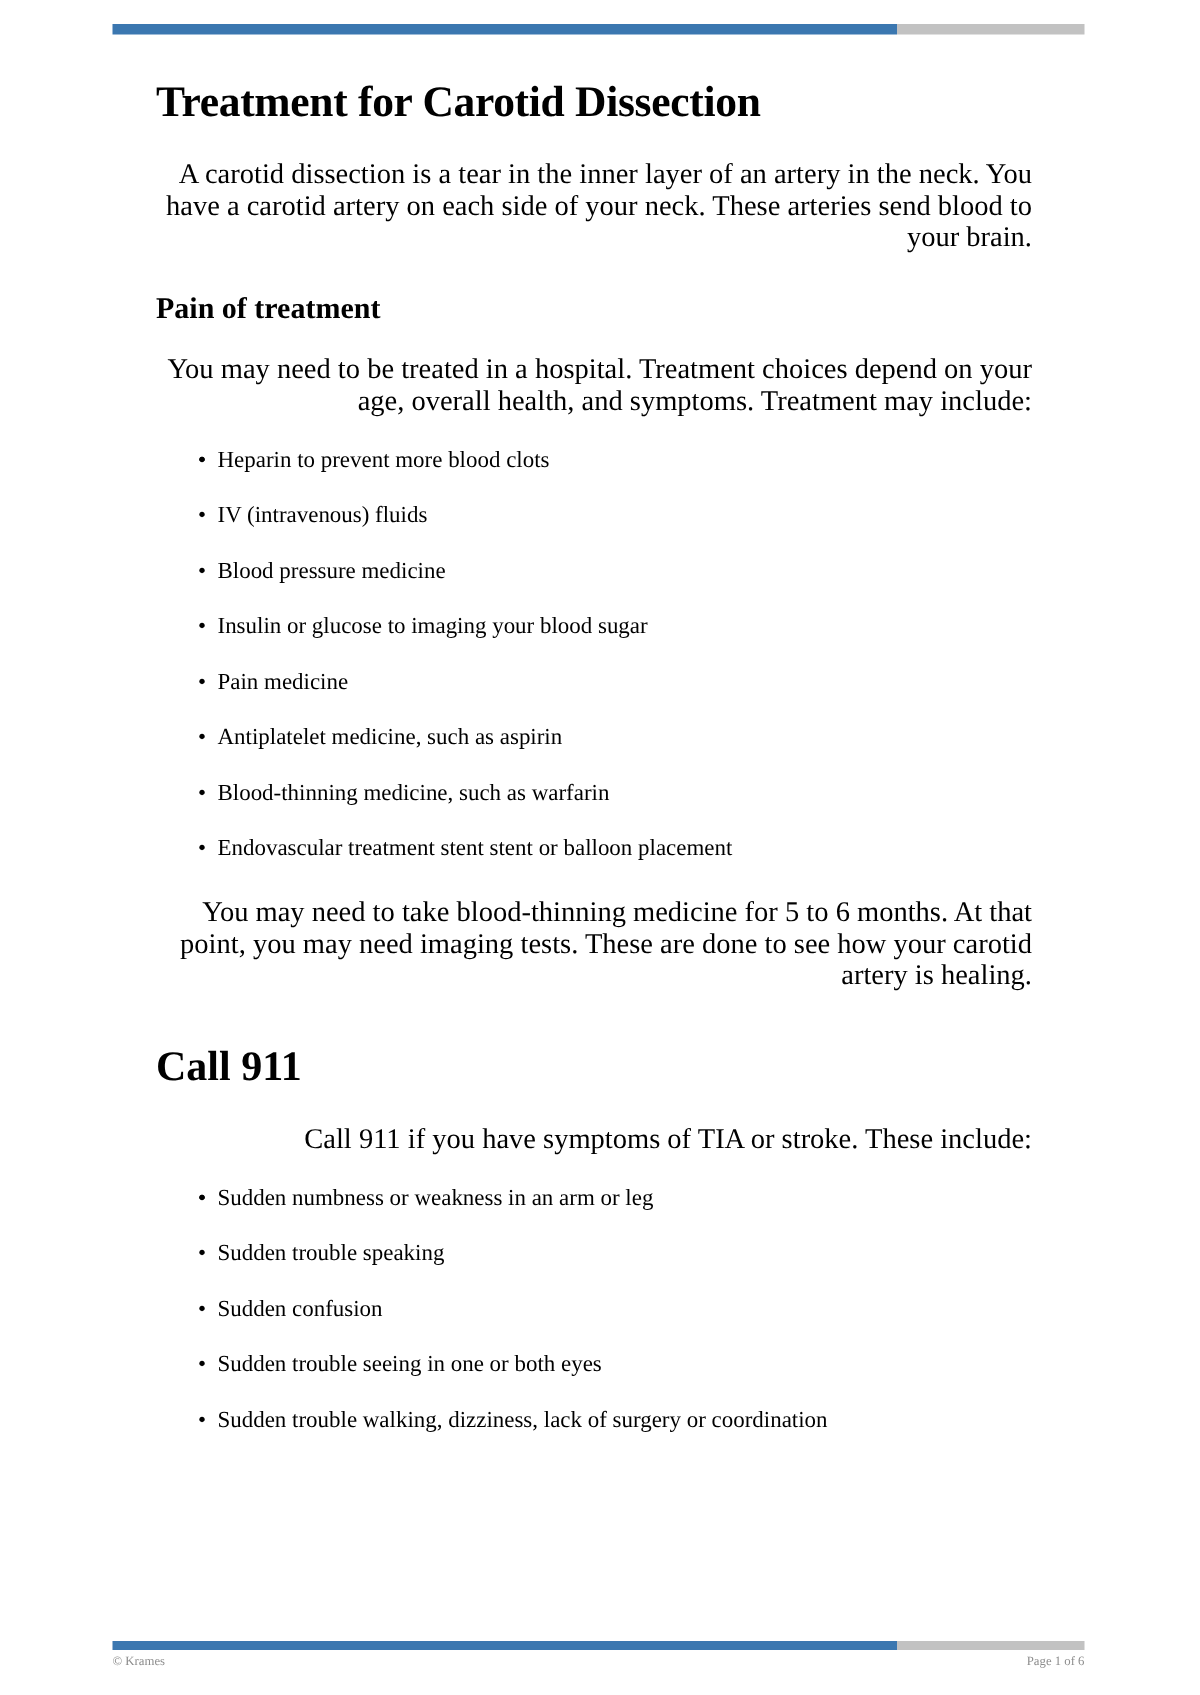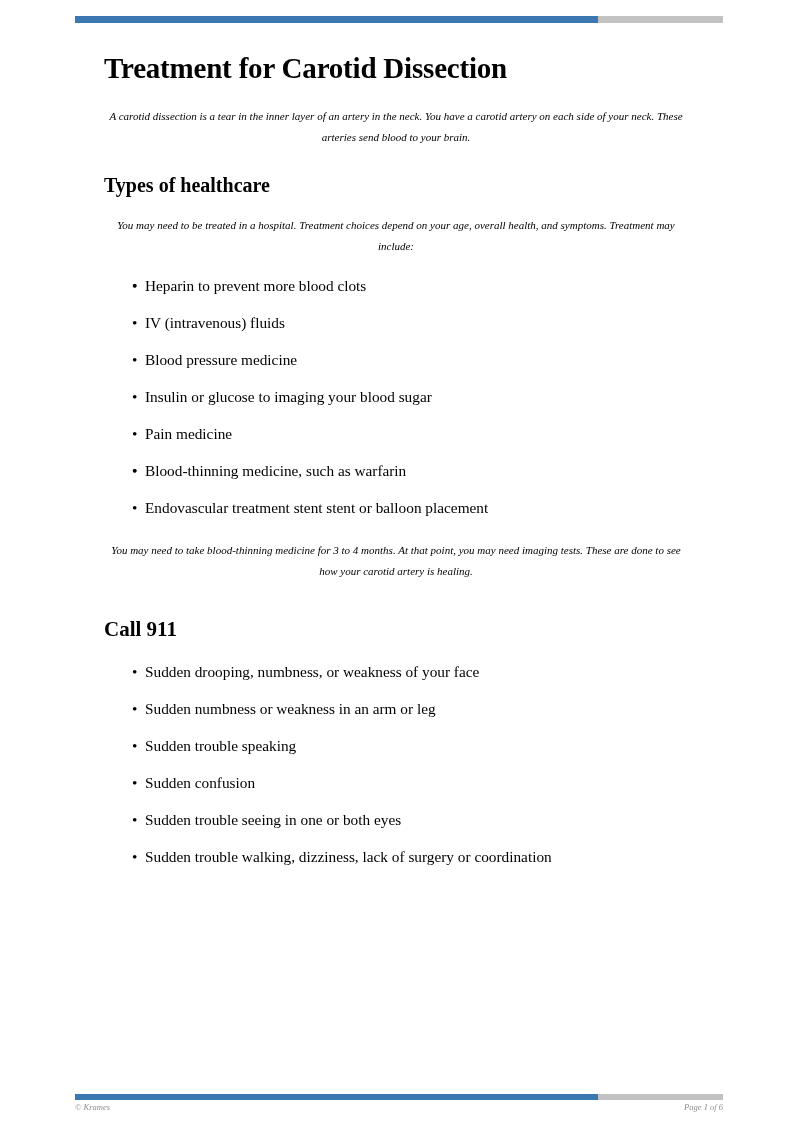--- a/index.html
+++ b/index.html
@@ -61,30 +61,29 @@
     letter-spacing: -0.2px;
   }
 
   h2.section-title {
     font-size: 20px;
     font-weight: bold;
     line-height: 1.15;
     margin: 26px 0 18px 0;
   }
   h2.section-title.call {
-    font-size: 21px;
+    font-size: 28px;
     margin: 35px 0 20px 0;
   }
 
   p.para {
-    font-size: 11px;
+    font-size: 19px;
     line-height: 21px;
     margin: 0 0 19px 0;
-    text-align: center;
-    font-style: italic;
+    text-align: right;
   }
 
   ul.bullets {
     list-style: none;
     margin: 0 0 4px 0;
     padding: 0;
   }
   ul.bullets li {
     position: relative;
     font-size: 15.3px;
@@ -123,21 +122,20 @@
   }
 
   .footer-text {
     position: absolute;
     left: 75px;
     top: 1102px;
     width: 648px;
     display: flex;
     justify-content: space-between;
     align-items: flex-end;
-    font-style: italic;
     font-size: 8.5px;
     color: #8d8d8d;
   }
   .footer-text .left { text-align: left; }
   .footer-text .right { text-align: right; }
 </style>
 </head>
 <body>
 
 <div class="page">
@@ -146,21 +144,21 @@
     <div class="seg-blue"></div>
     <div class="seg-gray"></div>
   </div>
 
   <div class="content">
 
     <h1 class="doc-title">Treatment for Carotid Dissection</h1>
 
     <p class="para">A carotid dissection is a tear in the inner layer of an artery in the neck. You have a carotid artery on each side of your neck. These arteries send blood to your brain.</p>
 
-    <h2 class="section-title">Types of healthcare</h2>
+    <h2 class="section-title">Pain of treatment</h2>
 
     <p class="para">You may need to be treated in a hospital. Treatment choices depend on your age, overall health, and symptoms. Treatment may include:</p>
 
     <ul class="bullets">
       <li>
         <span class="dot">•</span>
       </li>
       <li>
         <span class="dot">•</span>
         <span>Heparin to prevent more blood clots</span>
@@ -176,44 +174,45 @@
       <li>
         <span class="dot">•</span>
         <span>Insulin or glucose to imaging your blood sugar</span>
       </li>
       <li>
         <span class="dot">•</span>
         <span>Pain medicine</span>
       </li>
       <li>
         <span class="dot">•</span>
+        <span>Antiplatelet medicine, such as aspirin</span>
       </li>
       <li>
         <span class="dot">•</span>
         <span>Blood-thinning medicine, such as warfarin</span>
       </li>
       <li>
         <span class="dot">•</span>
         <span>Endovascular treatment stent stent or balloon placement</span>
       </li>
     </ul>
 
     <div class="spacer-after-list"></div>
 
-    <p class="para">You may need to take blood-thinning medicine for 3 to 4 months. At that point, you may need imaging tests. These are done to see how your carotid artery is healing.</p>
+    <p class="para">You may need to take blood-thinning medicine for 5 to 6 months. At that point, you may need imaging tests. These are done to see how your carotid artery is healing.</p>
 
 
     <h2 class="section-title call">Call 911</h2>
 
 
+    <p class="para">Call 911 if you have symptoms of TIA or stroke. These include:</p>
 
     <ul class="bullets">
       <li>
         <span class="dot">•</span>
-        <span>Sudden drooping, numbness, or weakness of your face</span>
       </li>
       <li>
         <span class="dot">•</span>
         <span>Sudden numbness or weakness in an arm or leg</span>
       </li>
       <li>
         <span class="dot">•</span>
         <span>Sudden trouble speaking</span>
       </li>
       <li>

